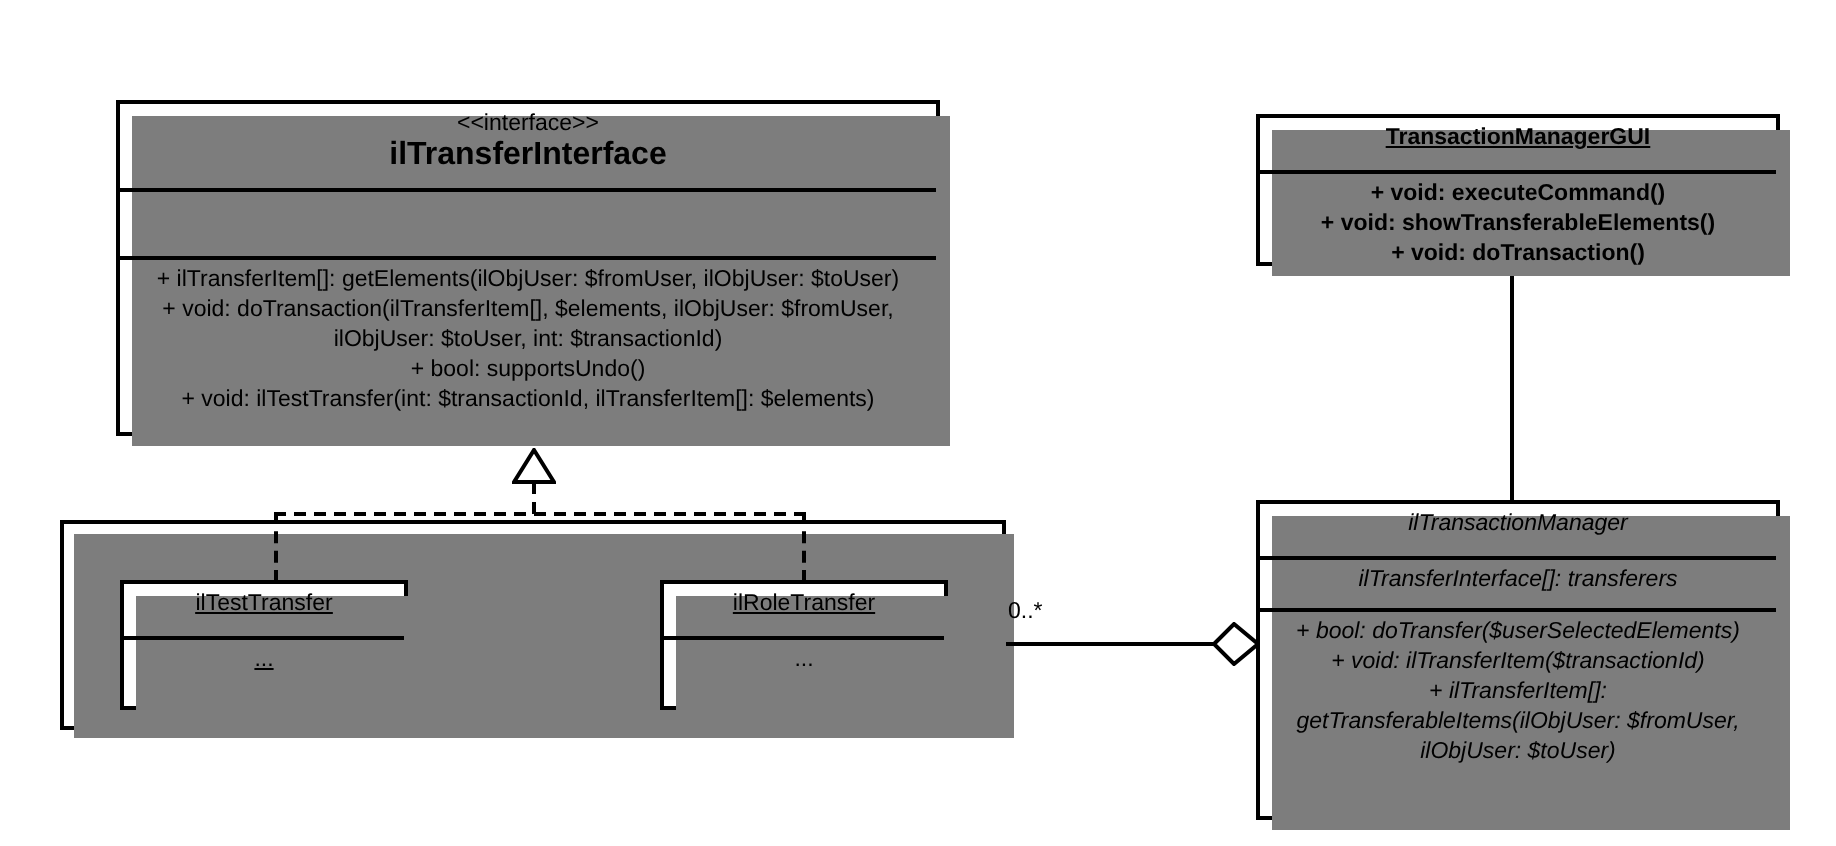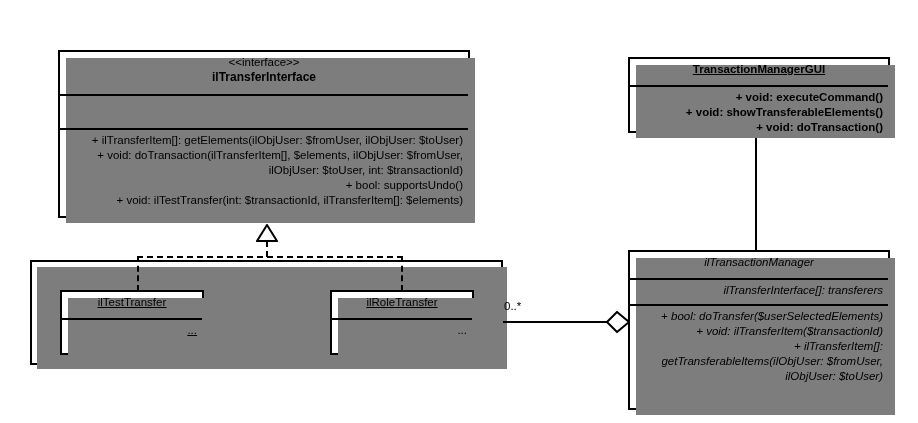--- a/index.html
+++ b/index.html
@@ -58,28 +58,28 @@
     text-decoration: underline;
   }
   .stereotype {
     display: block;
     font-size: 11.5px;
     font-weight: normal;
   }
   .name-bold {
     display: block;
     font-weight: bold;
-    font-size: 12px;
+    font-size: 16px;
   }
 
   .member {
     font-size: 11.5px;
     line-height: 15px;
     color: #000000;
-    text-align: right;
+    text-align: center;
     white-space: pre-wrap;
   }
 
   
   .group-box {
     position: absolute;
     box-sizing: border-box;
     background: #ffffff;
     border: 2px solid #000000;
     z-index: 2;

